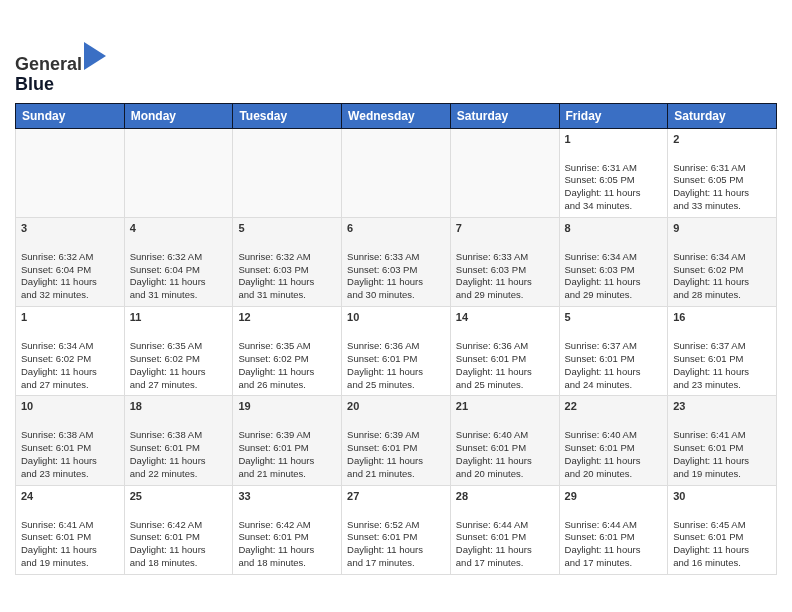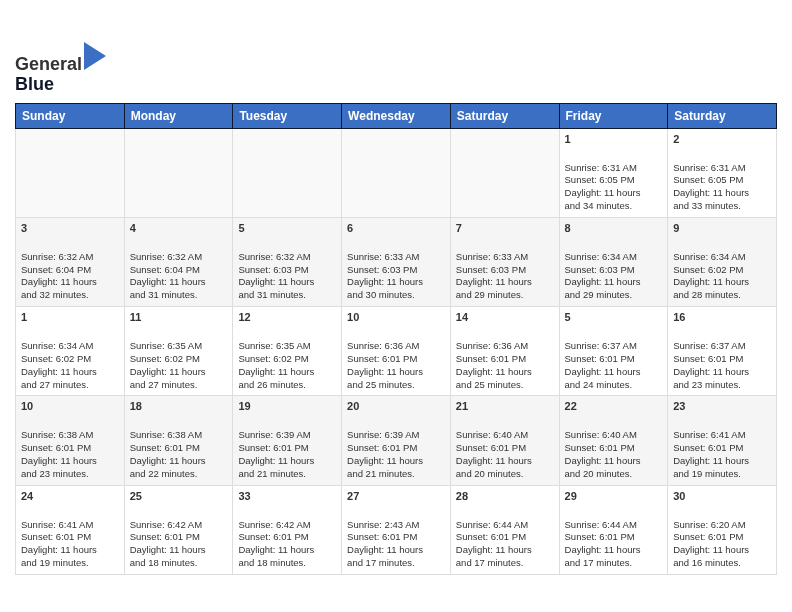--- a/index.html
+++ b/index.html
@@ -324,42 +324,42 @@
           </td>
           <td>
             <span class="day-num">33</span>
             <div class="day-info" style="white-space: pre-line;">Sunrise: 6:42 AM
 Sunset: 6:01 PM
 Daylight: 11 hours
 and 18 minutes.</div>
           </td>
           <td>
             <span class="day-num">27</span>
-            <div class="day-info" style="white-space: pre-line;">Sunrise: 2:43 AM
+            <div class="day-info" style="white-space: pre-line;">Sunrise: 6:52 AM
 Sunset: 6:01 PM
 Daylight: 11 hours
 and 17 minutes.</div>
           </td>
           <td>
             <span class="day-num">28</span>
             <div class="day-info" style="white-space: pre-line;">Sunrise: 6:44 AM
 Sunset: 6:01 PM
 Daylight: 11 hours
 and 17 minutes.</div>
           </td>
           <td>
             <span class="day-num">29</span>
             <div class="day-info" style="white-space: pre-line;">Sunrise: 6:44 AM
 Sunset: 6:01 PM
 Daylight: 11 hours
 and 17 minutes.</div>
           </td>
           <td>
             <span class="day-num">30</span>
-            <div class="day-info" style="white-space: pre-line;">Sunrise: 6:20 AM
+            <div class="day-info" style="white-space: pre-line;">Sunrise: 6:45 AM
 Sunset: 6:01 PM
 Daylight: 11 hours
 and 16 minutes.</div>
           </td>
         </tr>
       </tbody>
   </table>
 </div>
 
 </body></html>

